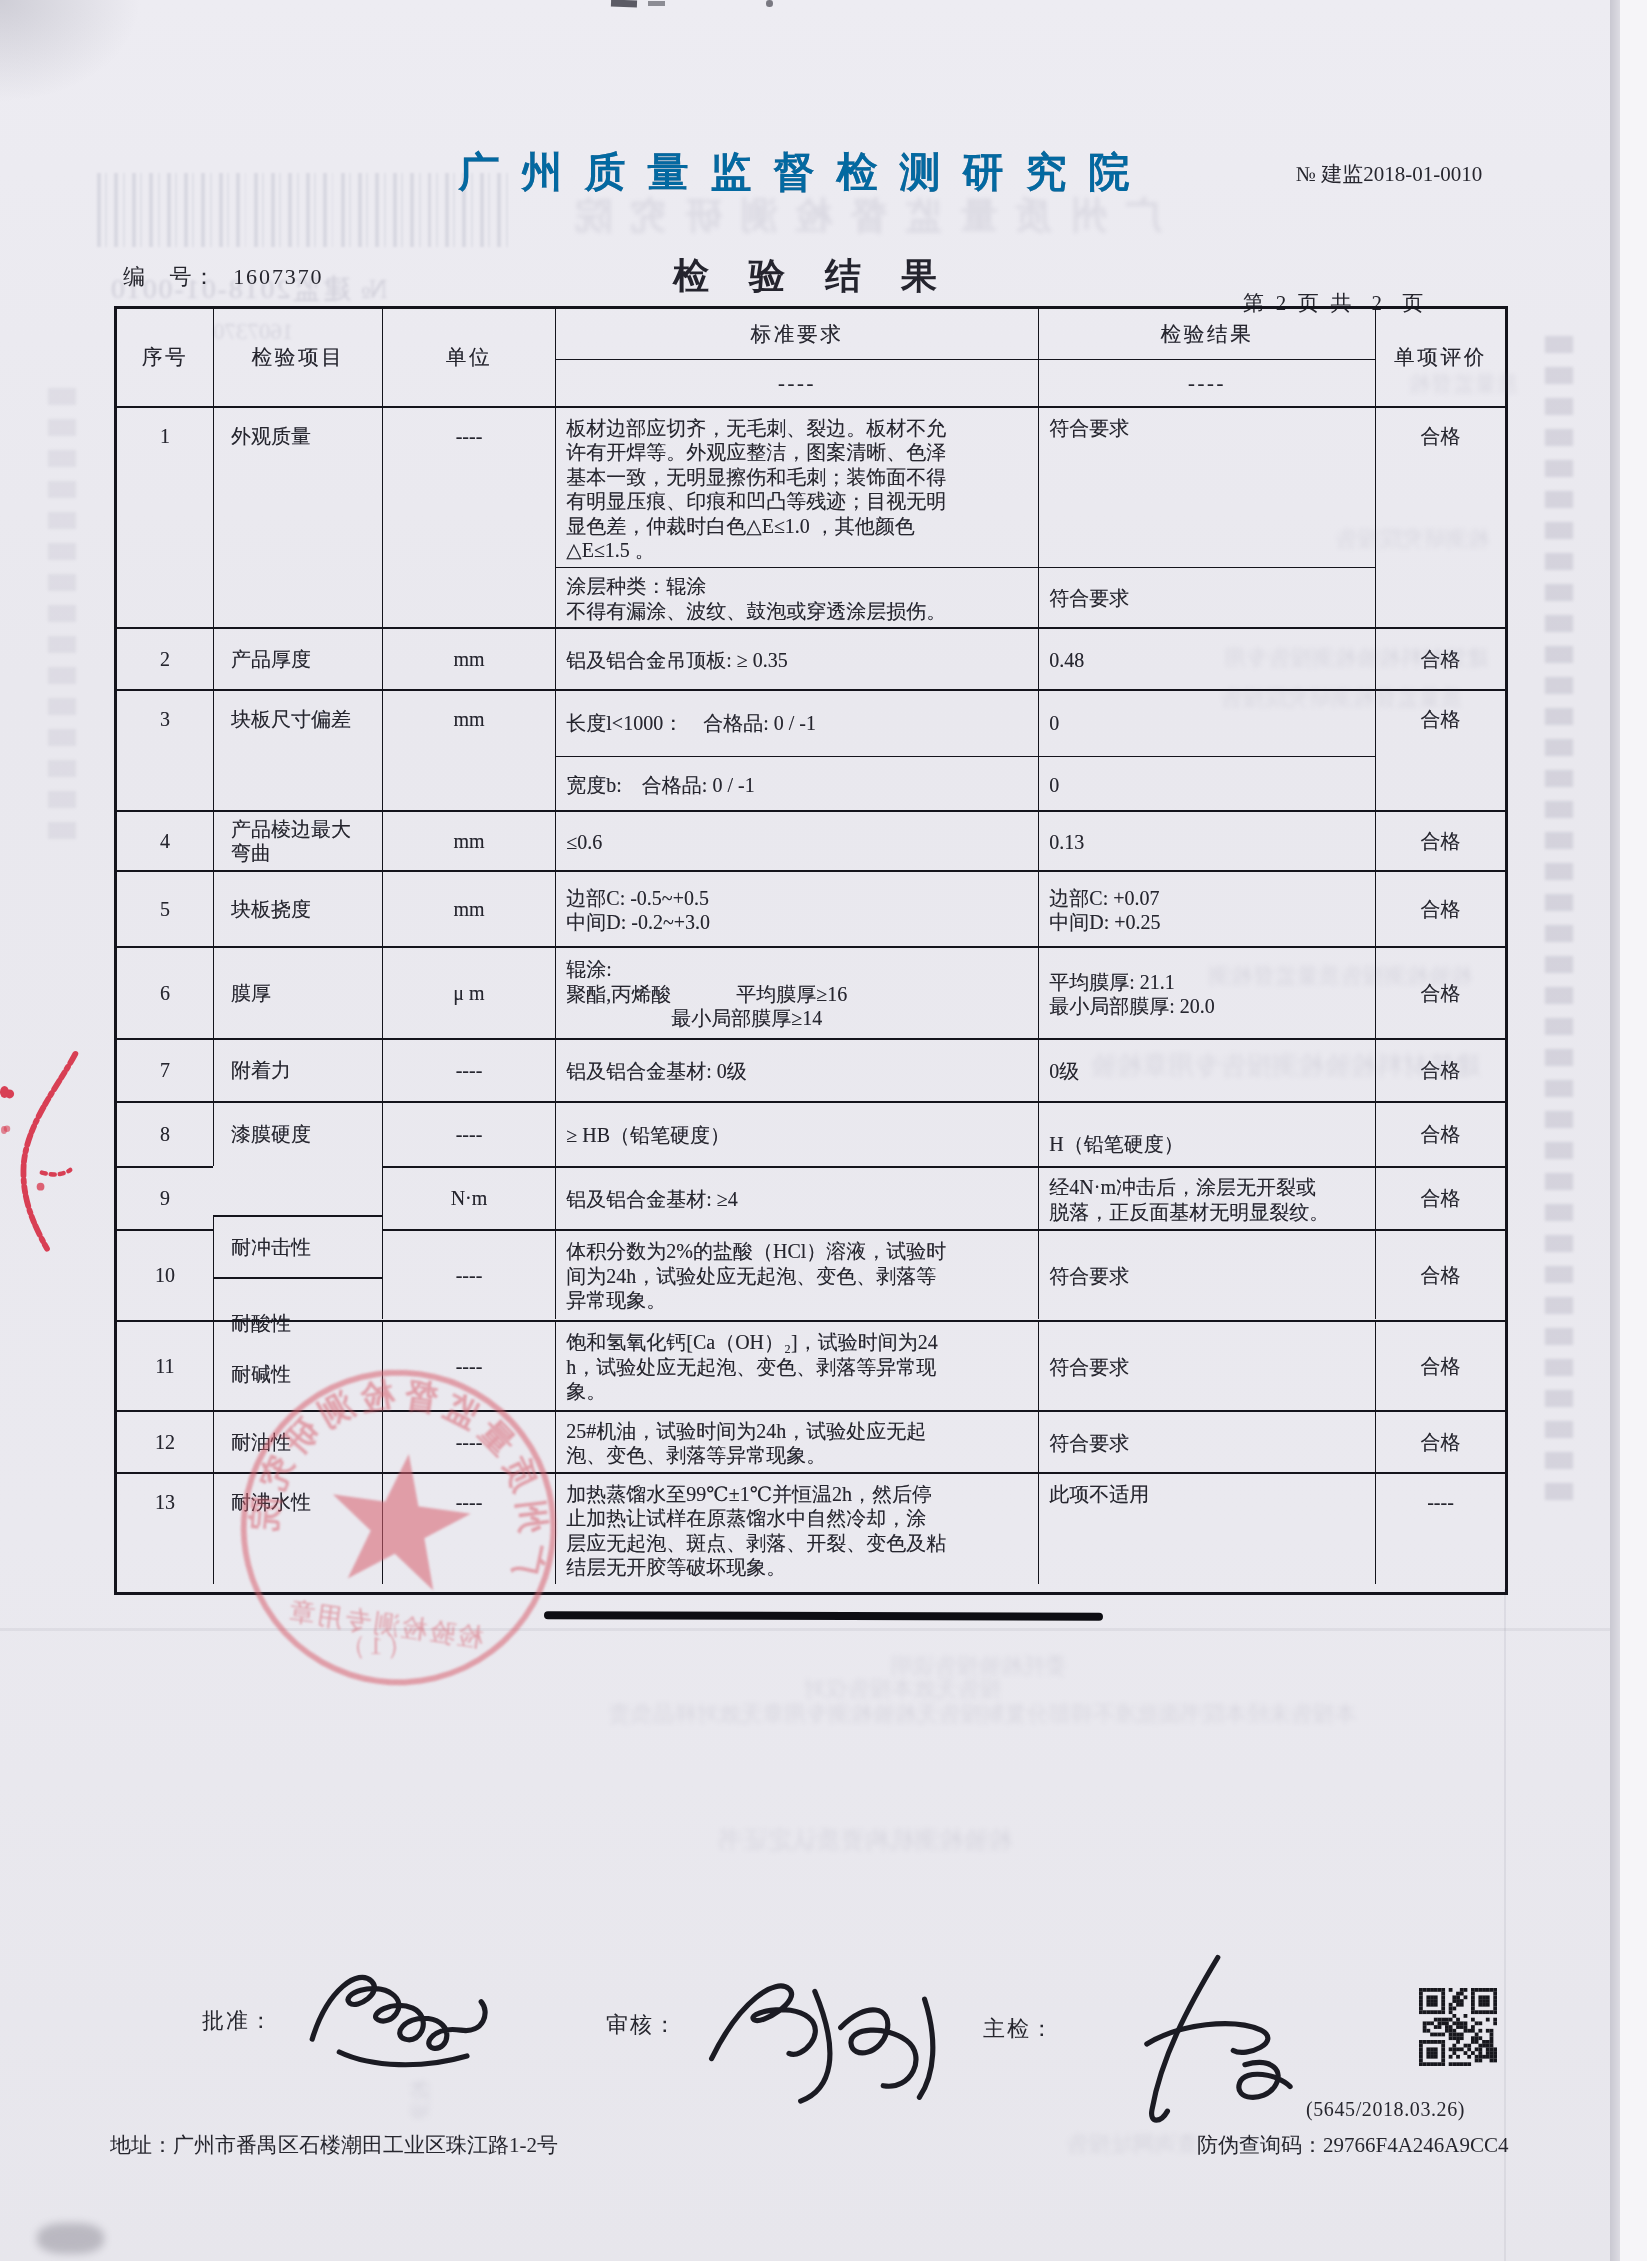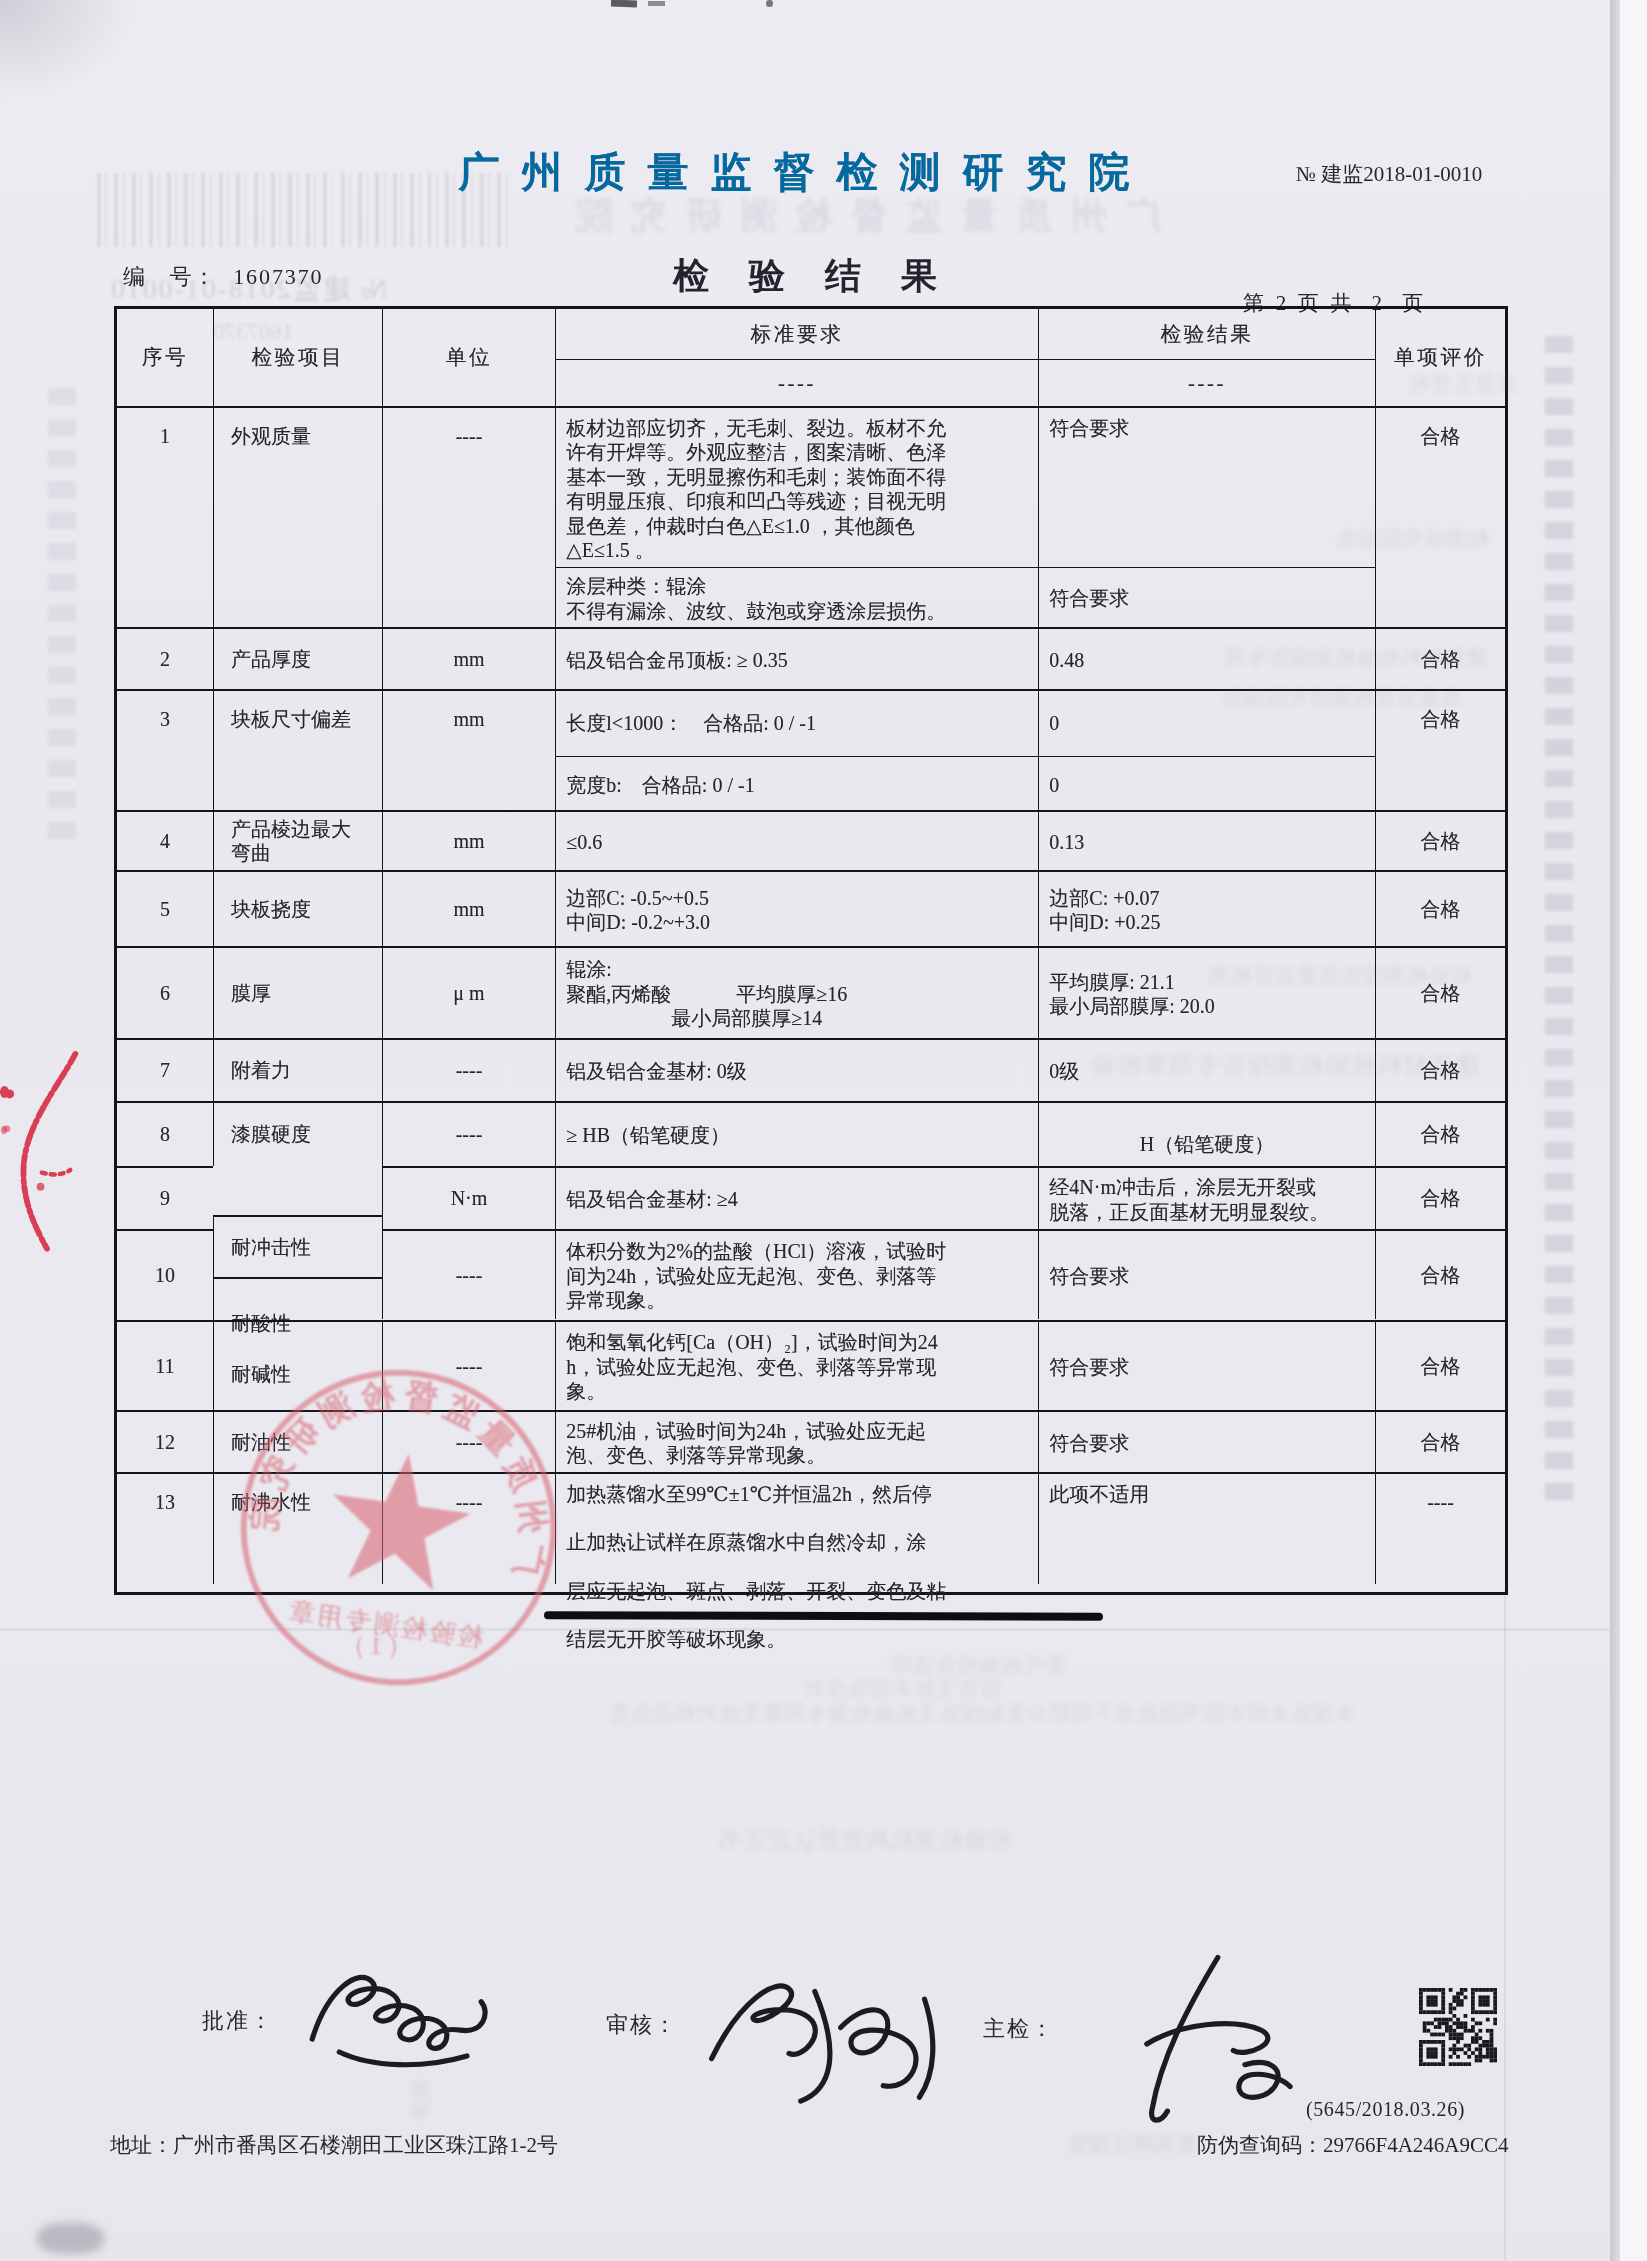--- a/index.html
+++ b/index.html
@@ -263,21 +263,21 @@
       <div class="cell c-item bt bl vc" style="left: 96px; top: 792px; width: 169px; height: 65px;">
         <div class="line">漆膜硬度</div>
       </div>
       <div class="cell c-unit bt bl vc" style="left: 265px; top: 792px; width: 173px; height: 65px;">----</div>
       <div class="cell bt bl" style="left: 438px; top: 792px; width: 483px; height: 65px;">
         <div class="part" style="height: 65px;">
           <div class="line">≥ HB（铅笔硬度）</div>
         </div>
       </div>
       <div class="cell bt bl" style="left: 921px; top: 792px; width: 337px; height: 65px;">
-        <div class="part" style="height: 82px; text-align: center;">
+        <div class="part" style="height: 82px;">
           <div class="line">H（铅笔硬度）</div>
         </div>
       </div>
       <div class="cell c-eval bt bl vc" style="left: 1258px; top: 792px; width: 130px; height: 65px;">合格</div>
       <div class="cell c-seq bt vc" style="left: 0px; top: 857px; width: 96px; height: 63px;">9</div>
       <div class="cell c-item bt bl vc" style="left: 96px; top: 906px; width: 169px; height: 63px;">
         <div class="line">耐冲击性</div>
       </div>
       <div class="cell c-unit bt bl vc" style="left: 265px; top: 857px; width: 173px; height: 63px;">N·m</div>
       <div class="cell bt bl" style="left: 438px; top: 857px; width: 483px; height: 63px;">
@@ -344,21 +344,21 @@
           <div class="line">符合要求</div>
         </div>
       </div>
       <div class="cell c-eval bt bl vc" style="left: 1258px; top: 1101px; width: 130px; height: 62px;">合格</div>
       <div class="cell c-seq bt vt" style="left: 0px; top: 1163px; width: 96px; height: 112px;">13</div>
       <div class="cell c-item bt bl vt" style="left: 96px; top: 1163px; width: 169px; height: 112px;">
         <div class="line">耐沸水性</div>
       </div>
       <div class="cell c-unit bt bl vt" style="left: 265px; top: 1163px; width: 173px; height: 112px;">----</div>
       <div class="cell bt bl" style="left: 438px; top: 1163px; width: 483px; height: 112px;">
-        <div class="part top" style="height: 112px; gap: 24px;">
+        <div class="part top" style="height: 112px;">
           <div class="line">加热蒸馏水至99℃±1℃并恒温2h，然后停</div>
           <div class="line">止加热让试样在原蒸馏水中自然冷却，涂</div>
           <div class="line">层应无起泡、斑点、剥落、开裂、变色及粘</div>
           <div class="line">结层无开胶等破坏现象。</div>
         </div>
       </div>
       <div class="cell bt bl" style="left: 921px; top: 1163px; width: 337px; height: 112px;">
         <div class="part top" style="height: 112px;">
           <div class="line">此项不适用</div>
         </div>

